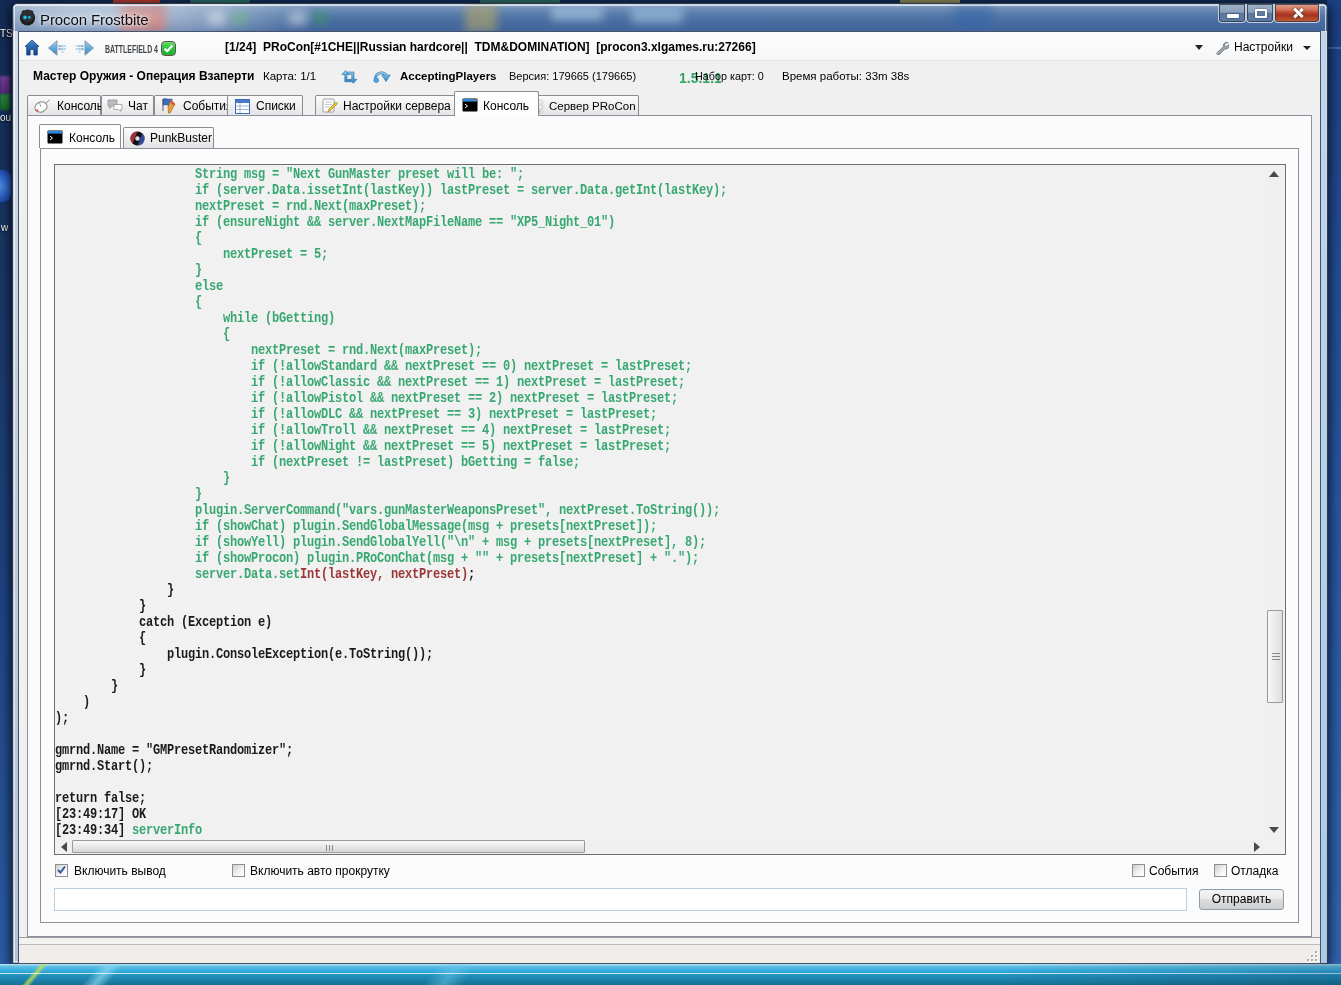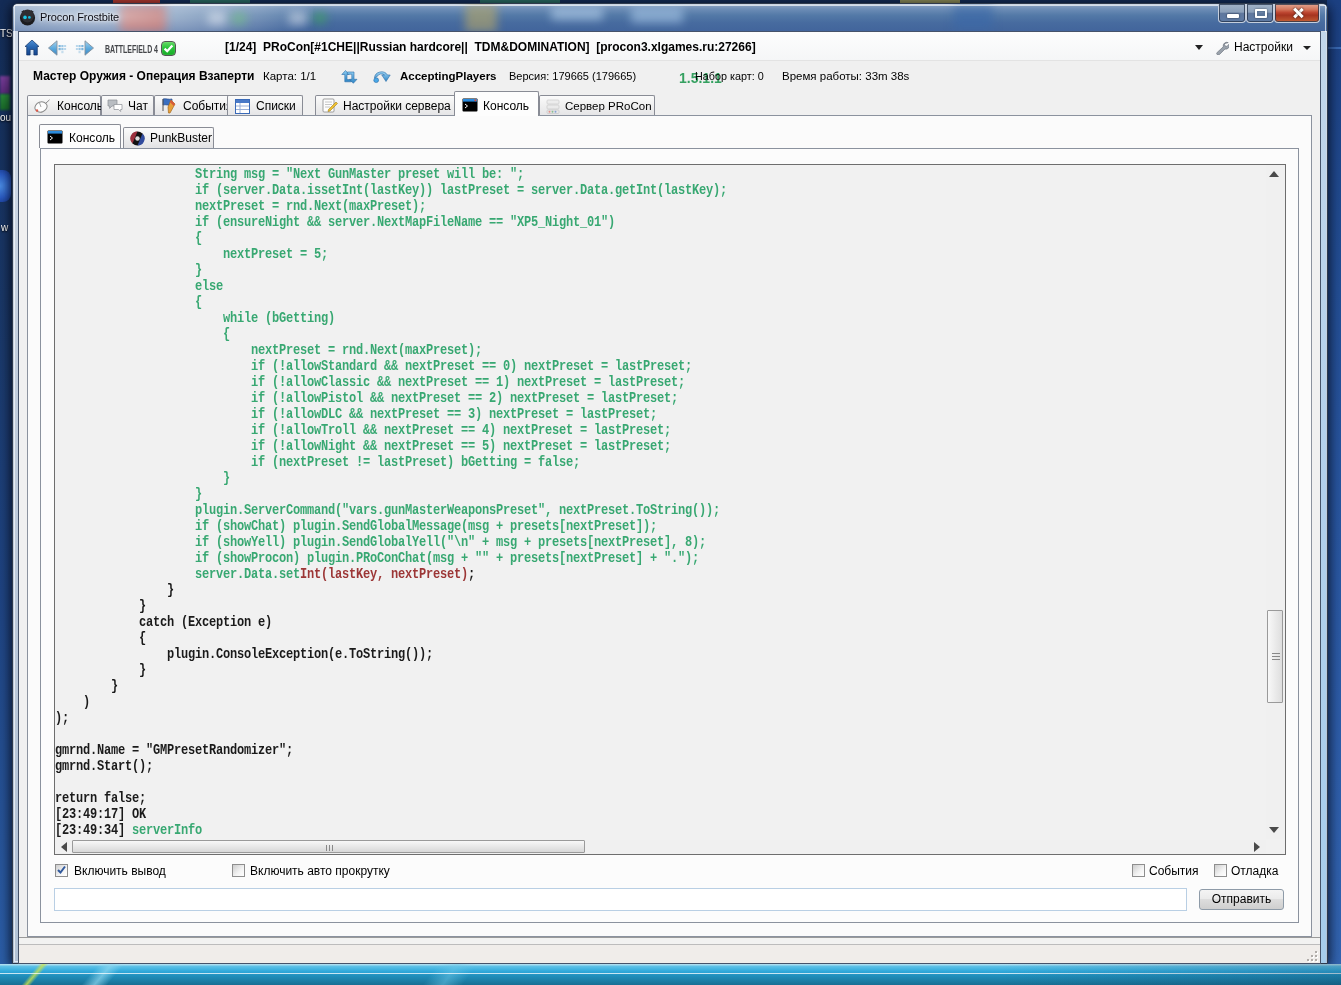--- a/index.html
+++ b/index.html
@@ -28,21 +28,21 @@
   border:1px solid #2f3a4c; border-radius:6px 6px 0 0; box-shadow:2px 3px 14px rgba(0,0,10,.6), -2px 2px 10px rgba(0,0,10,.45); }
 #win .innerhl { position:absolute; left:1px; top:1px; right:1px; bottom:1px; border:1px solid rgba(255,255,255,.65); pointer-events:none; }
 
 
 #titlebar { position:absolute; left:0; top:0; width:1314px; height:27px; overflow:hidden; border-radius:5px 5px 0 0;
   background:linear-gradient(180deg,#90a7c5 0%,#6d8db6 18%,#5379a7 42%,#476b9f 70%,#42659c 100%);
   box-shadow:inset 0 1px 0 rgba(255,255,255,.55); }
 #titlebar .glow { position:absolute; left:0px; top:-20px; width:300px; height:62px;
   background:radial-gradient(ellipse at 85px 32px, rgba(255,255,255,.62) 0%, rgba(255,255,255,.26) 48%, rgba(255,255,255,0) 74%); }
 #titlebar .blob { position:absolute; filter:blur(5px); opacity:.6; }
-#titletext { position:absolute; left:27px; top:7px; font-size:11px; letter-spacing:-0.1px; color:#0c0c14; text-shadow:0 0 6px rgba(255,255,255,.9),0 0 3px rgba(255,255,255,.9); }
+#titletext { position:absolute; left:27px; top:7px; font-size:15px; letter-spacing:-0.1px; color:#0c0c14; text-shadow:0 0 6px rgba(255,255,255,.9),0 0 3px rgba(255,255,255,.9); }
 
 
 #appicon { position:absolute; left:6px; top:5px; width:17px; height:17px; }
 
 
 .capbtn { position:absolute; top:0; height:19px; border:1px solid #c4cedd; border-top:none; border-radius:0 0 4px 4px;
   background:linear-gradient(180deg,#a3b3c8 0%,#8ba0ba 45%,#60789e 52%,#5a7932 52%,#5d7aa4 100%);
   background:linear-gradient(180deg,#a3b3c8 0%,#8ba0ba 45%,#60789e 52%,#5d7aa4 100%);
   box-shadow:inset 0 0 0 1px rgba(35,50,72,.75); }
 #btnmin { left:1205px; width:28px; }
@@ -310,21 +310,21 @@
     </div>
     <div class="tab sel" style="left:435px;width:85px;">
       <svg class="abs" style="left:7px;top:6px;" width="16" height="14" viewBox="0 0 16 14">
         <rect x="0.5" y="0.5" width="15" height="13" rx="1" fill="#000"></rect>
         <rect x="1" y="1" width="14" height="2.6" fill="#2a8adc"></rect>
         <circle cx="13.4" cy="2.2" r="1" fill="#e04a3a"></circle>
         <path d="M3 6 L5.5 8 L3 10" stroke="#fff" stroke-width="1" fill="none"></path>
       </svg>
       <span class="lbl" style="left:28px;top:7px;">Консоль</span>
     </div>
-    <div class="tab" style="left:520px;width:116px;">
+    <div class="tab" style="left:504px;width:116px;">
       <svg class="abs" style="left:5px;top:3px;" width="16" height="15" viewBox="0 0 16 15" opacity=".55">
         <rect x="2" y="1" width="12" height="4" rx="1" fill="#e8e8e8" stroke="#aaa" stroke-width=".7"></rect>
         <rect x="2" y="6" width="12" height="4" rx="1" fill="#e8e8e8" stroke="#aaa" stroke-width=".7"></rect>
         <rect x="2" y="11" width="12" height="3.5" rx="1" fill="#e8e8e8" stroke="#aaa" stroke-width=".7"></rect>
         <circle cx="4.5" cy="12.8" r="1" fill="#e0483a"></circle>
           <circle cx="7.5" cy="12.8" r="1" fill="#3a9a4a"></circle>
           <circle cx="10.5" cy="12.8" r="1" fill="#3a6ac0"></circle>
       </svg>
       <span class="lbl" style="left:25px;font-size:11.5px;top:4px;">Сервер PRoCon</span>
     </div>

